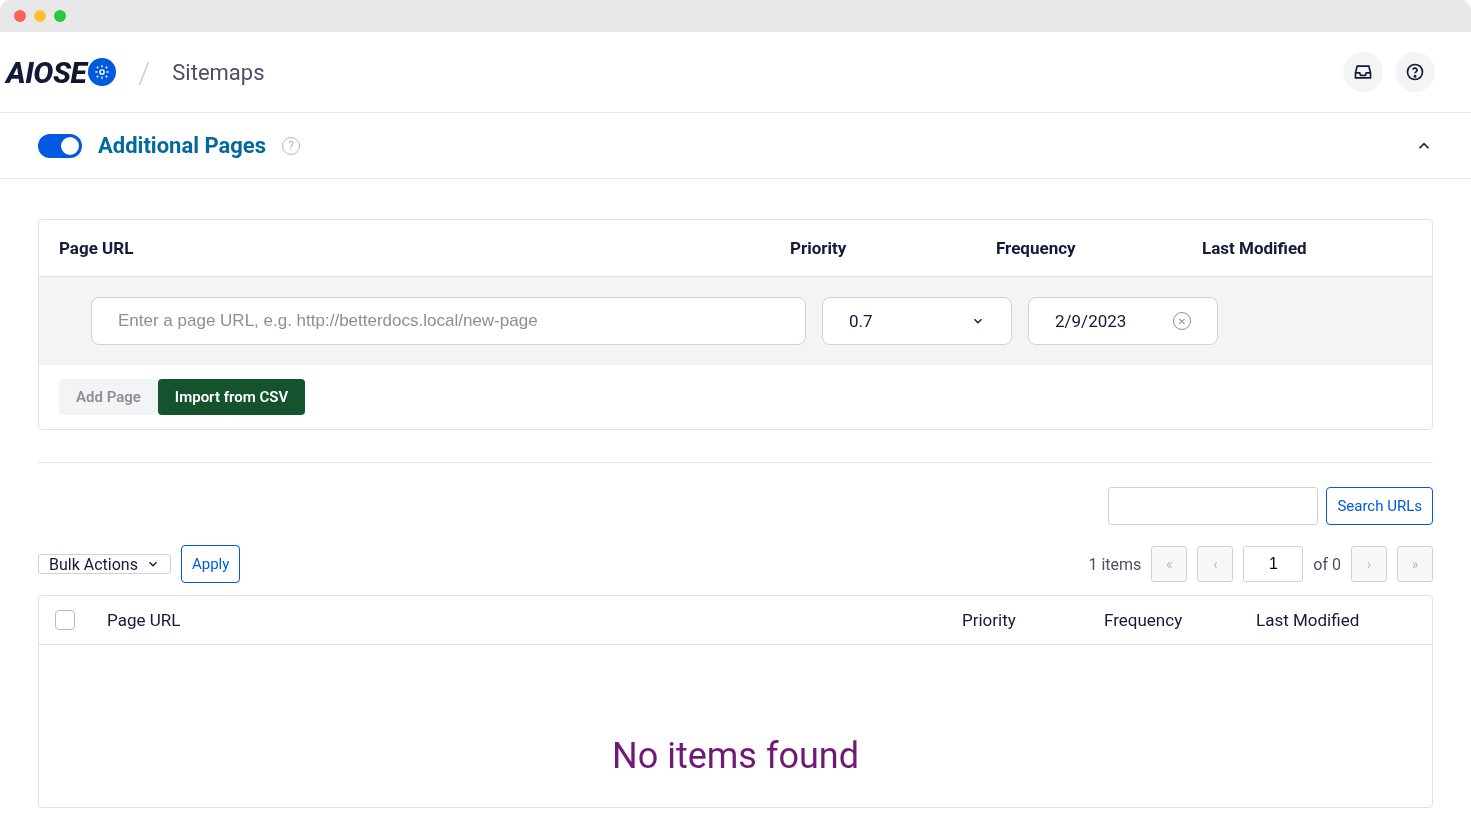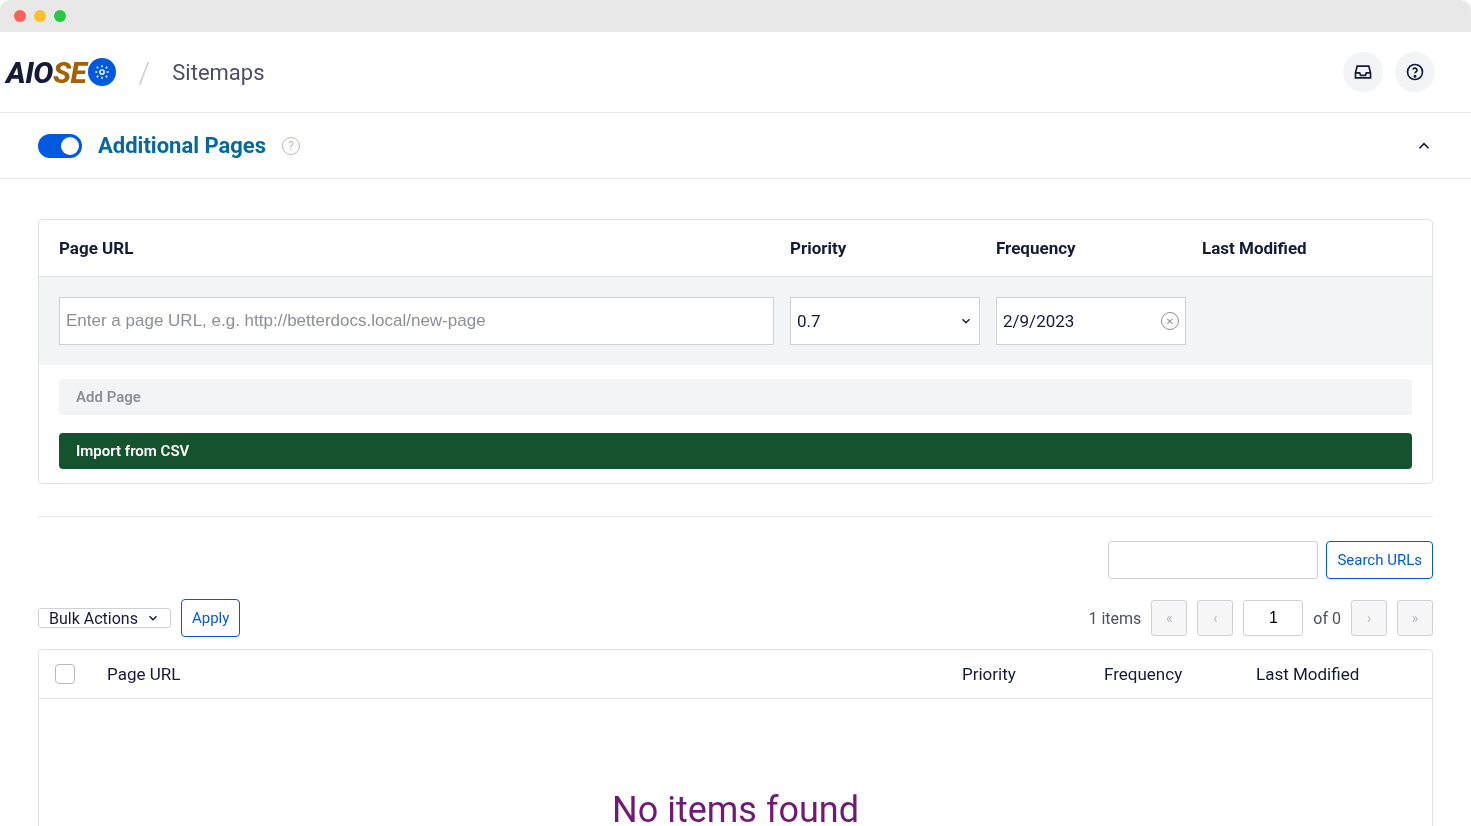--- a/index.html
+++ b/index.html
@@ -34,21 +34,21 @@
     }
     .logo {
       display: flex;
       align-items: center;
       font-weight: 800;
       font-size: 30px;
       letter-spacing: -0.5px;
       color: #141b38;
       font-style: italic;
     }
-    .logo .seo { color: #a16207; }
+    .logo .seo { color: #0f172a; }
     .logo-gear {
       display: inline-flex;
       width: 28px; height: 28px;
       border-radius: 50%;
       background: #005ae0;
       color: #fff;
       align-items: center; justify-content: center;
       margin-left: 2px;
       font-style: normal;
     }
@@ -141,29 +141,30 @@
       color: #141b38;
     }
     .form-row {
       padding: 20px;
       background: #f3f4f5;
     }
     .input, .select, .date-input {
       width: 100%;
       height: 48px;
       border: 1px solid #d0d1d7;
-      border-radius: 0;
+      border-radius: 8px;
       background: #fff;
-      padding: 0 6px;
+      padding: 0 26px;
       font-size: 17px;
       color: #141b38;
       display: flex;
       align-items: center;
       justify-content: space-between;
       cursor: pointer;
+      margin-left: 32px;
     }
     .input {
       cursor: text;
       color: #8c8f9a;
     }
     .input input {
       border: none; outline: none; width: 100%;
       font-size: 17px;
       background: transparent;
     }
@@ -174,22 +175,20 @@
       border:1.5px solid #8c8f9a;
       border-radius:50%;
       display:flex;align-items:center;justify-content:center;
       font-size:10px;color:#8c8f9a;
       cursor:pointer;
     }
 
     .form-actions {
       padding: 14px 20px;
       display: flex;
-      gap: 18px;
-      flex-direction: column;
     }
     .btn {
       height: 36px;
       padding: 0 16px;
       border-radius: 4px;
       font-size: 15px;
       font-weight: 600;
       display: inline-flex;
       align-items: center;
       cursor: pointer;

